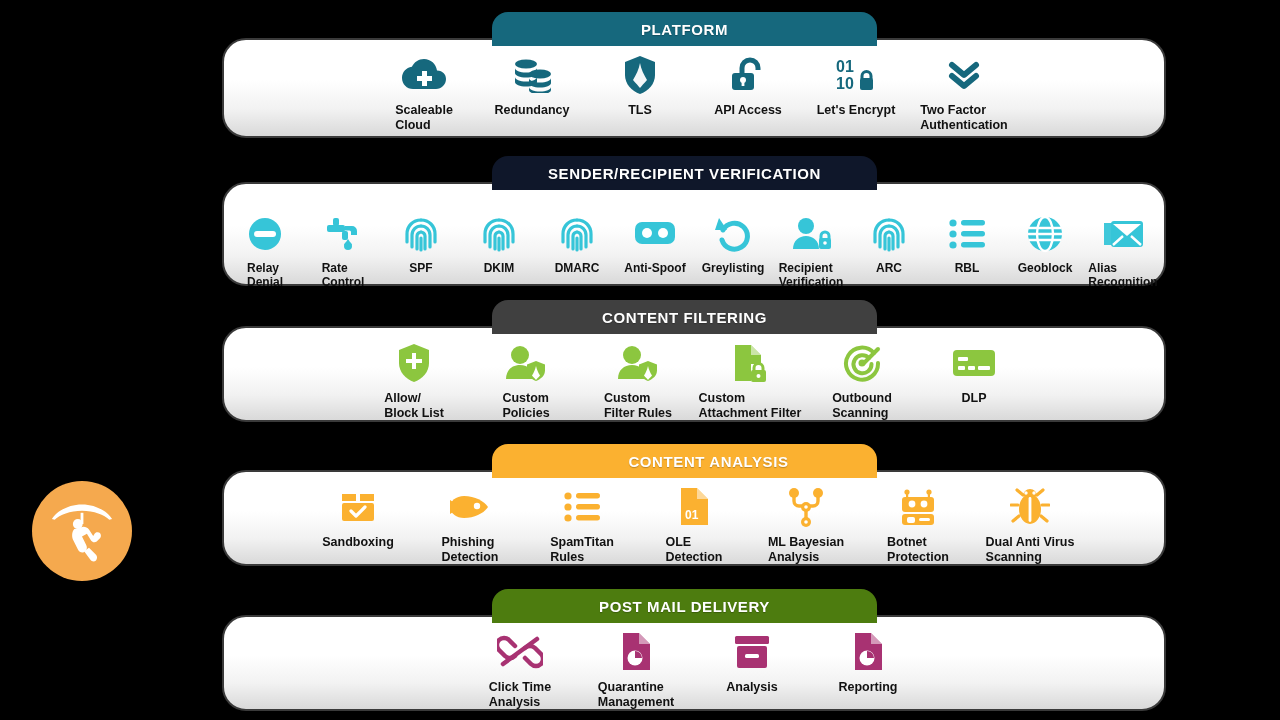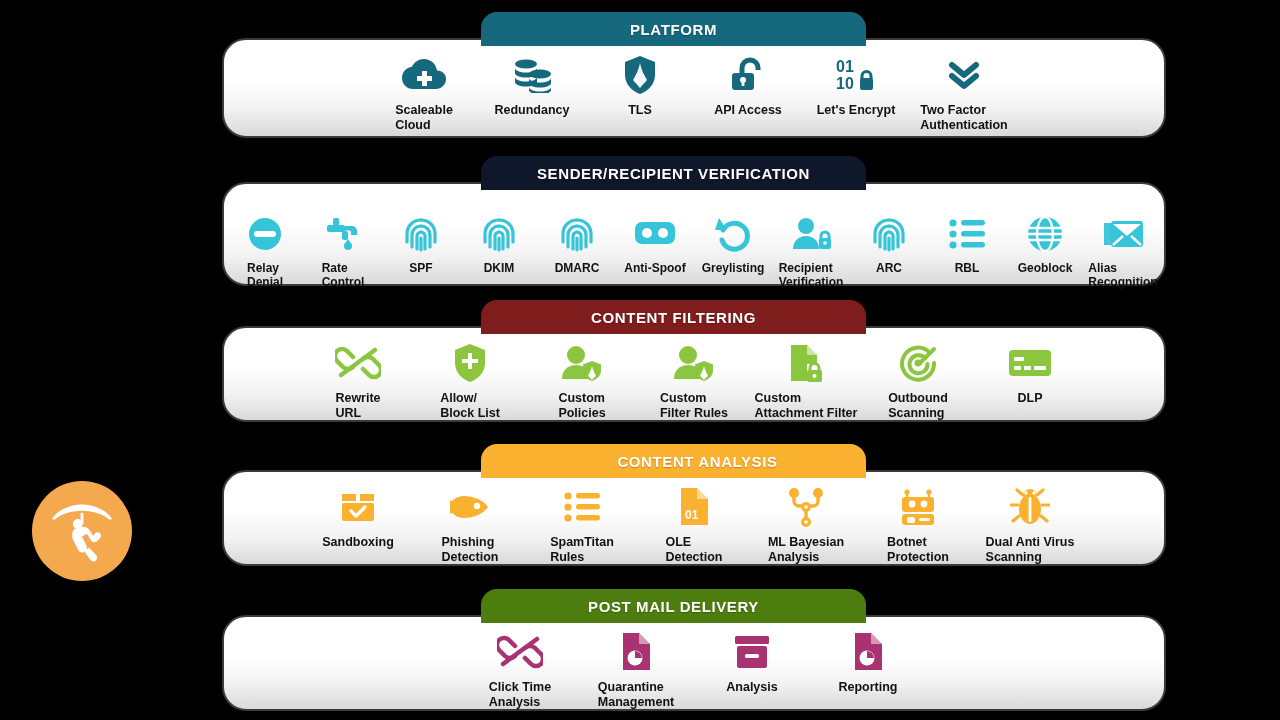--- a/index.html
+++ b/index.html
@@ -37,21 +37,21 @@
 
   
   .layer {
     position: absolute;
     left: 222px;
     width: 944px;
   }
 
   .layer-header {
     position: absolute;
-    left: 259px;
+    left: 270px;
     top: 0;
     width: 385px;
     height: 34px;
     border-radius: 16px 16px 0 0;
     display: flex;
     align-items: center;
     justify-content: center;
     z-index: 1;
   }
   .layer-header-text {
@@ -400,39 +400,26 @@
           </span>
           <span class="item-label">Alias
 Recognition</span>
         </div>
 
       </div>
     </div>
   </div>
 
   <div class="layer layer-filtering" style="top:300px;">
-    <div class="layer-header" style="background:#7f1d1d;">
+    <div class="layer-header" style="background:#404040;">
       <span class="layer-header-text">CONTENT FILTERING</span>
     </div>
     <div class="layer-panel" style="height:96px;">
       <div class="items">
 
-        <div class="item">
-          <span class="item-icon">
-            <svg width="46" height="36" viewBox="0 0 46 36">
-                <g fill="none" stroke="#8cc63f" stroke-width="4.5" stroke-linecap="round">
-                  <path d="M18 12l-6-6a7 7 0 0 0-10 10l6 6a7 7 0 0 0 10 0"></path>
-                  <path d="M28 24l6 6a7 7 0 0 0 10-10l-6-6a7 7 0 0 0-10 0"></path>
-                  <path d="M6 30L40 5"></path>
-                </g>
-              </svg>
-          </span>
-          <span class="item-label">Rewrite
-URL</span>
-        </div>
 
         <div class="item">
           <span class="item-icon">
             <svg width="34" height="40" viewBox="0 0 34 40">
                 <path fill="#8cc63f" d="M17 1 2 7v13c0 9 6.5 16 15 19 8.5-3 15-10 15-19V7z"></path>
                 <path fill="#ffffff" d="M15 10h4v6h6v4h-6v6h-4v-6H9v-4h6z"></path>
               </svg>
           </span>
           <span class="item-label">Allow/
 Block List</span>

